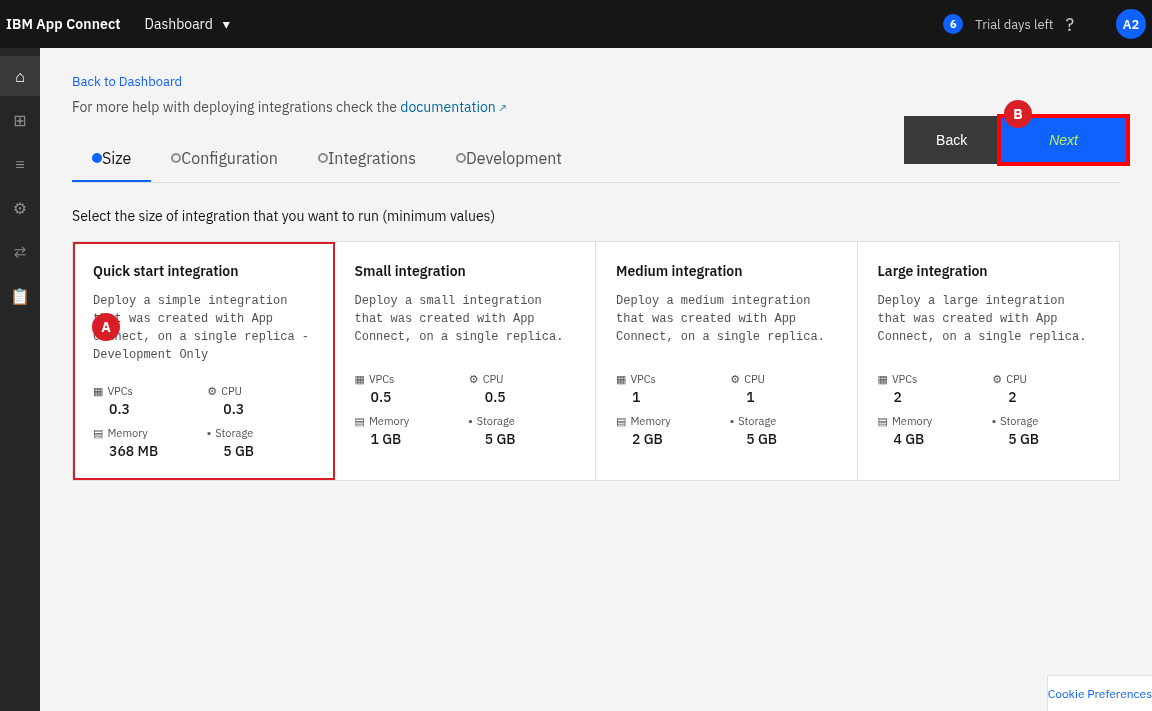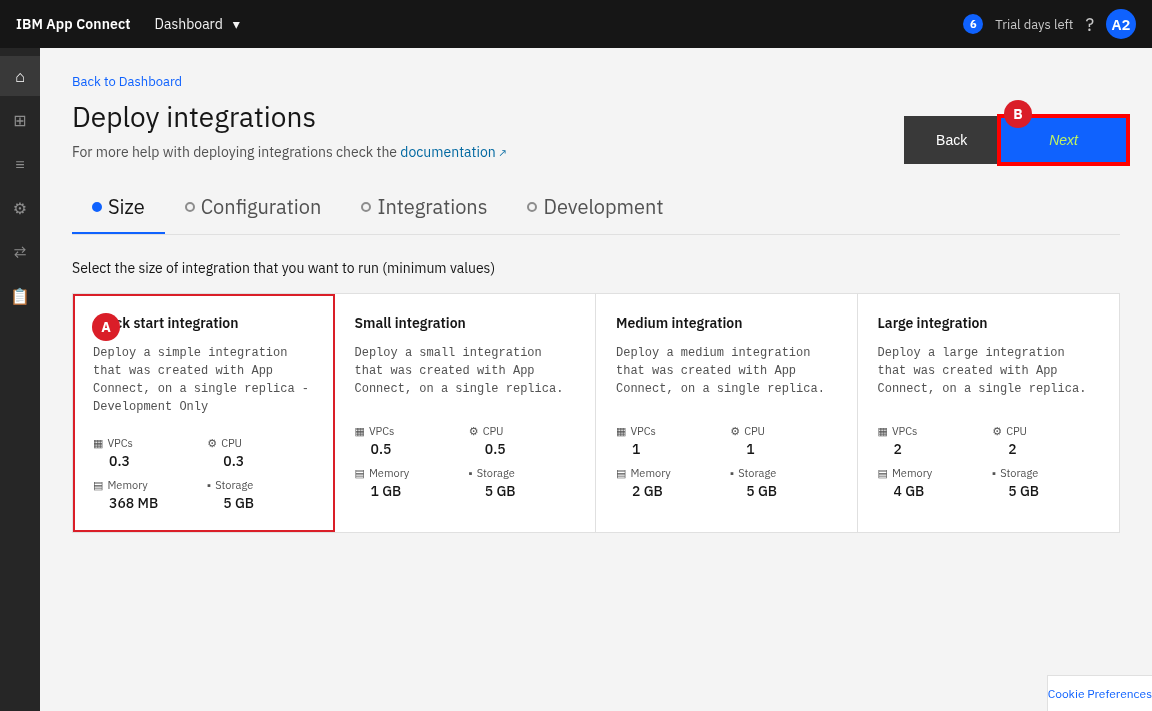--- a/index.html
+++ b/index.html
@@ -5,21 +5,21 @@
     * { box-sizing: border-box; margin: 0; padding: 0; }
     body { font-family: 'IBM Plex Sans', Arial, sans-serif; background: #f4f4f4; color: #161616; font-size: 14px; height: 711px; width: 1152px; overflow: hidden; }
 
     
     .topnav {
       background: #161616;
       color: #fff;
       height: 48px;
       display: flex;
       align-items: center;
-      padding: 0 16px;
+      padding: 0 6px;
       justify-content: space-between;
       position: fixed;
       top: 0; left: 0; right: 0;
       z-index: 100;
     }
     .topnav-left { display: flex; align-items: center; gap: 24px; }
     .app-title { font-weight: 600; font-size: 14px; color: #fff; letter-spacing: 0.1px; }
     .nav-dashboard { display: flex; gap: 10px; color: #f4f4f4; font-size: 14px; cursor: pointer; }
     .topnav-right { display: flex; align-items: center; gap: 12px; }
     .trial-badge {
@@ -31,21 +31,21 @@
       font-size: 11px; font-weight: 700;
     }
     .trial-text { color: #c6c6c6; font-size: 13px; }
     .help-icon { color: #c6c6c6; font-size: 18px; cursor: pointer; }
     .avatar {
       background: #0f62fe;
       color: #fff;
       border-radius: 50%;
       width: 30px; height: 30px;
       display: flex; align-items: center; justify-content: center;
-      font-size: 15px; font-weight: 600;
+      font-size: 13px; font-weight: 600; margin-left: 30px;
     }
 
     
     .sidebar {
       background: #262626;
       width: 40px;
       position: fixed;
       top: 48px; left: 0; bottom: 0;
       display: flex;
       flex-direction: column;
@@ -154,24 +154,24 @@
     
     .tabs {
       display: flex;
       align-items: center;
       border-bottom: 1px solid #e0e0e0;
       margin-bottom: 24px;
       gap: 0;
     }
     .tab {
       padding: 12px 20px;
-      font-size: 20px;
+      font-size: 16px;
       color: #525252;
       cursor: pointer;
-      display: flex; align-items: center; gap: 6px;
+      display: flex; align-items: center; 
       border-bottom: 2px solid transparent;
       position: relative;
     }
     .tab.active {
       color: #161616;
       border-bottom: 2px solid #0f62fe;
     }
     .tab-dot {
       width: 10px; height: 10px;
       border-radius: 50%;
@@ -295,21 +295,20 @@
   
   <div class="header-actions">
     <button class="btn-back">Back</button>
     <button class="btn-next">Next</button>
   </div>
 
   
   <a class="back-link">Back to Dashboard</a>
 
   
-  <h1 class="page-title">Deploy integrations</h1>
 
   
   <p class="page-subtitle">
     <span>For more help with deploying integrations check the</span>
     <a href="#">documentation</a>
   </p>
 
   
   <div class="tabs">
     <div class="tab active">

